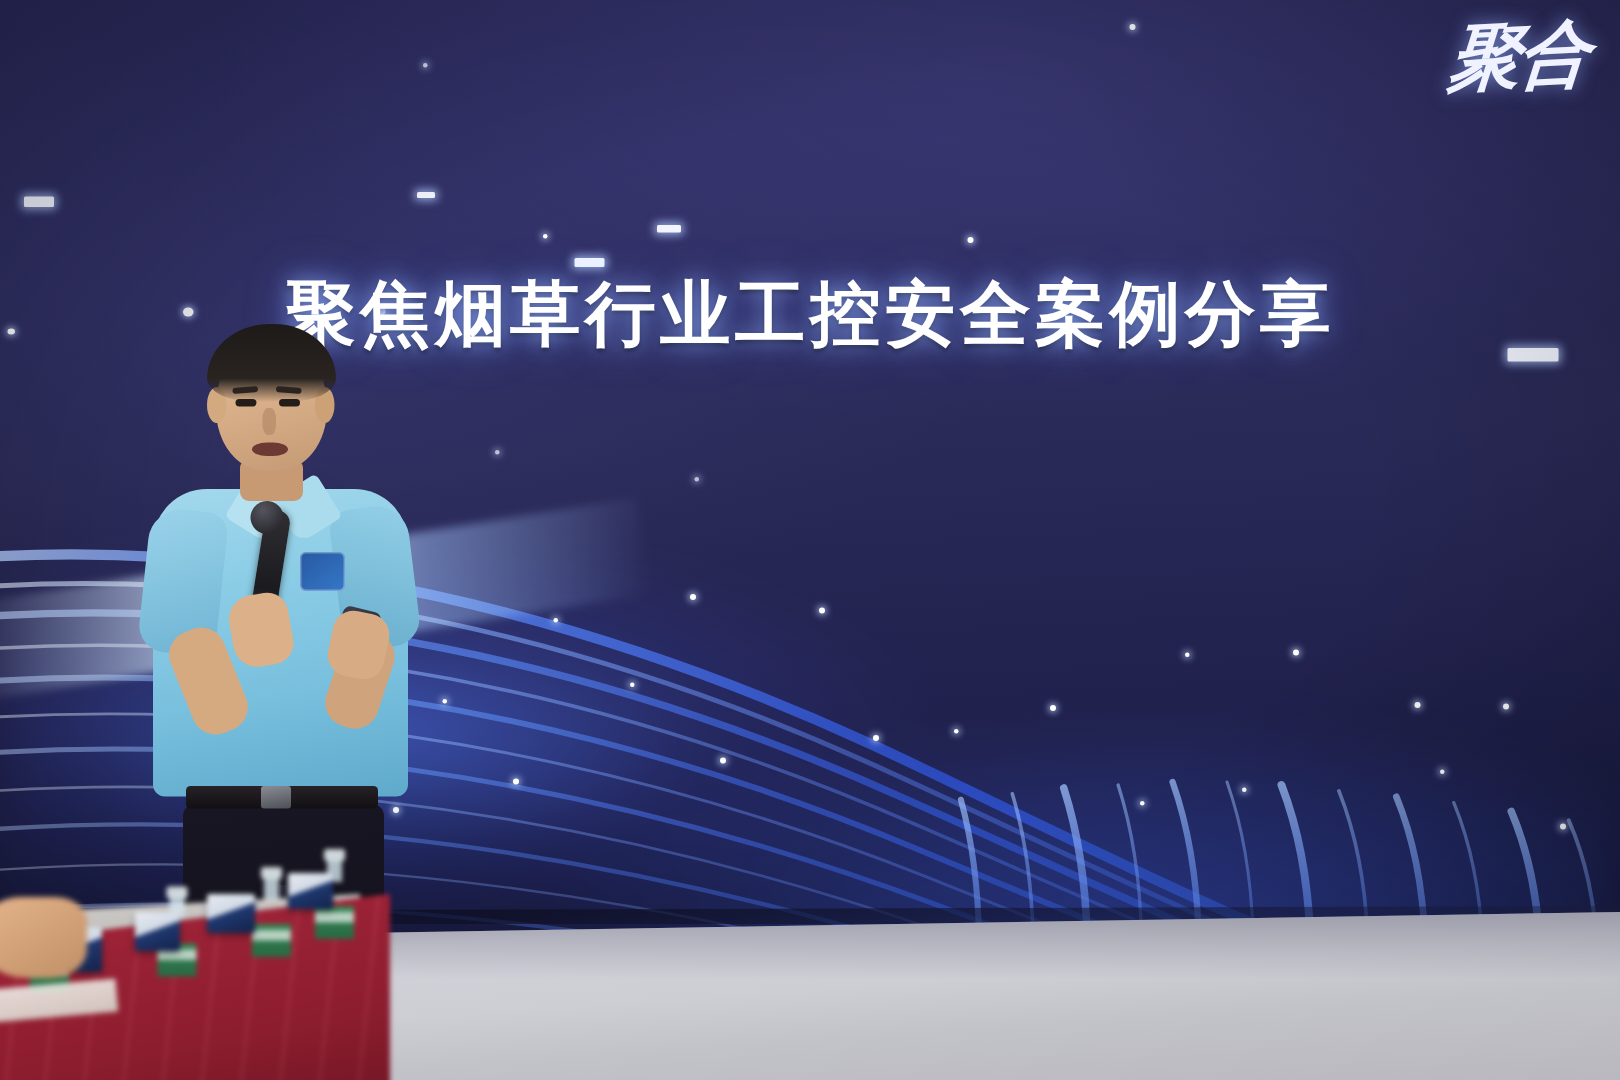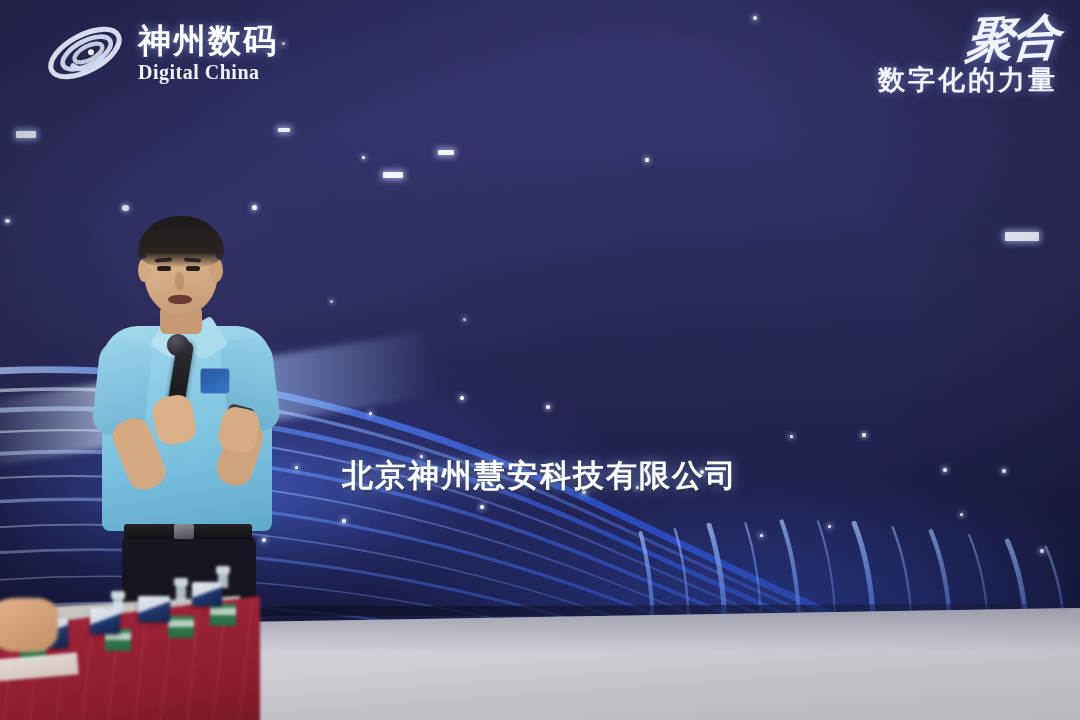--- a/index.html
+++ b/index.html
@@ -309,41 +309,25 @@
     <span class="pt" style="left:790px;top:435px;width:3px;height:3px;"></span>
     <span class="pt" style="left:828px;top:525px;width:3px;height:3px;"></span>
     <span class="pt" style="left:760px;top:534px;width:3px;height:3px;"></span>
     <span class="pt" style="left:262px;top:538px;width:4px;height:4px;"></span>
     <span class="pt" style="left:196px;top:575px;width:3px;height:3px;"></span>
     <span class="pt" style="left:236px;top:492px;width:5px;height:4px;"></span>
   </div>
 
   <div class="vignette"></div>
 
-  <div class="slide-company cn">北京神州慧安科技有限公司</div>
-
-  <div class="logo-dc">
-    <svg class="dc-mark" viewBox="0 0 100 82">
-      <g fill="none" stroke="#dfe6f7" stroke-linecap="round">
-        <ellipse cx="50" cy="41" rx="44" ry="21" transform="rotate(-28 50 41)" stroke-width="6" opacity=".95"></ellipse>
-        <ellipse cx="52" cy="41" rx="31" ry="14" transform="rotate(-28 52 41)" stroke-width="5.5" opacity=".9"></ellipse>
-        <ellipse cx="54" cy="41" rx="18" ry="8" transform="rotate(-28 54 41)" stroke-width="5" opacity=".85"></ellipse>
-      </g>
-      <path d="M36,56 C48,64 64,58 70,46" fill="none" stroke="#cfd9f2" stroke-width="6" stroke-linecap="round"></path>
-      <circle cx="57" cy="40" r="3.5" fill="#eef2ff"></circle>
-    </svg>
-    <div class="dc-text">
-      <div class="dc-cn cn">神州数码</div>
-      <div class="dc-en">Digital China</div>
-    </div>
-  </div>
+  <div class="slide-title cn">聚焦烟草行业工控安全案例分享</div>
+
 
   <div class="logo-ju">
     <div class="ju-mark cn">聚合</div>
-    <div class="ju-sub cn">数字化的力量</div>
   </div>
 
   <div class="speaker">
     <div class="sp-shadow"></div>
     <div class="pants"></div>
     <div class="pant-split"></div>
     <div class="shirt"></div>
     <div class="sleeve-l"></div>
     <div class="sleeve-r"></div>
     <div class="belt"></div>

